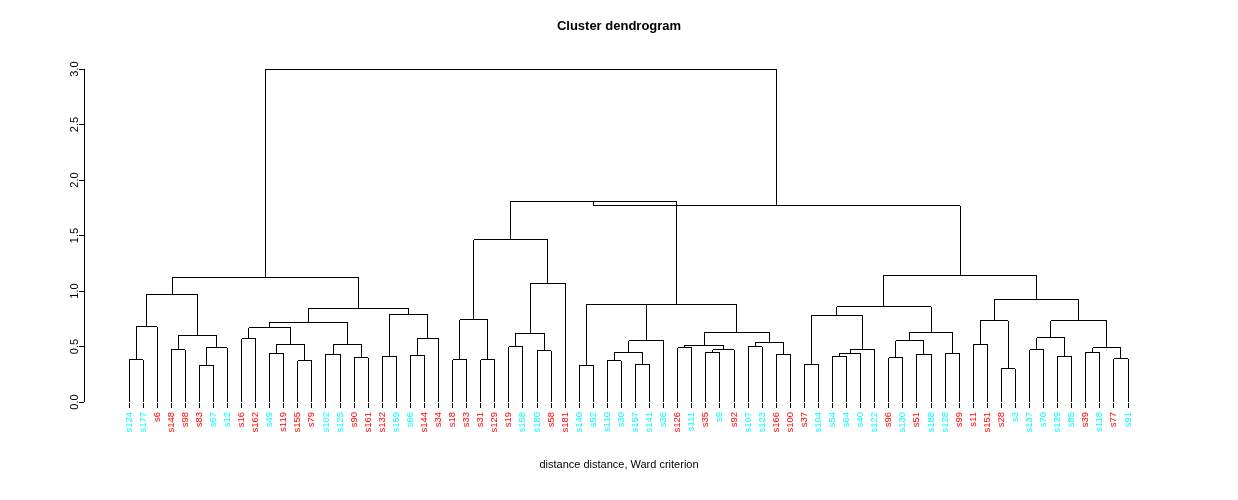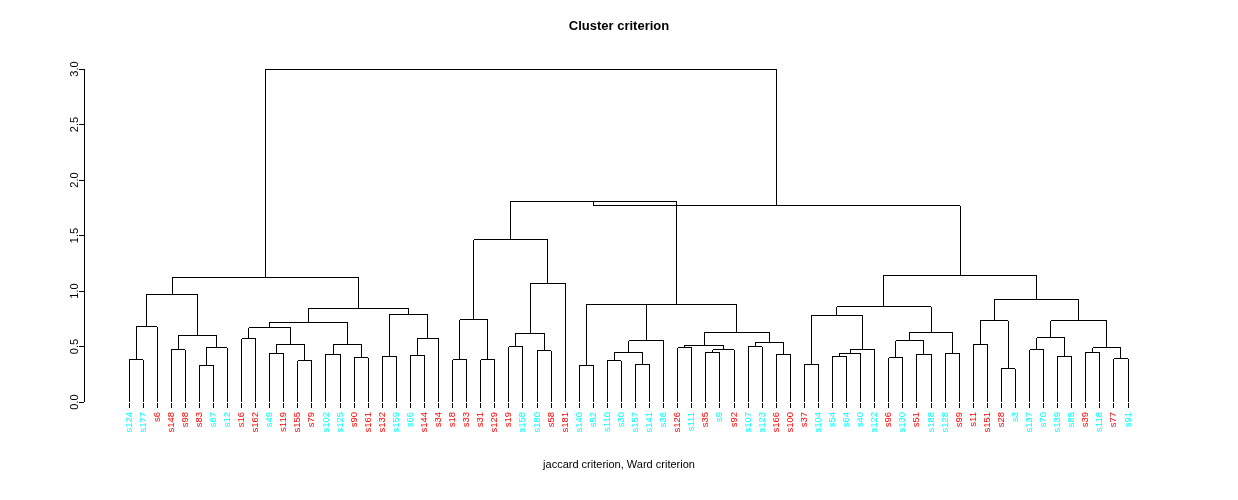--- a/index.html
+++ b/index.html
@@ -15,21 +15,21 @@
   }
   svg{position:absolute;top:0;left:0;}
   .axis-tick-label{font-size:11px;fill:#000;font-family:"Liberation Sans",sans-serif;}
   .leaf-label{font-size:9.5px;font-family:"Liberation Sans",sans-serif;}
 </style>
 </head>
 <body>
 
 <div id="plot">
 
-  <div id="plot-title">Cluster criterion</div>
+  <div id="plot-title">Cluster dendrogram</div>
 
   <svg id="canvas" width="1238" height="500">
     <g id="axis-group">
         <line x1="84" y1="402" x2="84" y2="69" stroke="#000000" stroke-width="1" shape-rendering="crispEdges"></line>
         <line x1="79" y1="402" x2="84" y2="402" stroke="#000000" stroke-width="1" shape-rendering="crispEdges"></line>
         <text x="75" y="402" class="axis-tick-label" text-anchor="middle" dominant-baseline="middle" transform="rotate(-90,75,402)">0.0</text>
         <line x1="79" y1="346.5" x2="84" y2="346.5" stroke="#000000" stroke-width="1" shape-rendering="crispEdges"></line>
         <text x="75" y="346.5" class="axis-tick-label" text-anchor="middle" dominant-baseline="middle" transform="rotate(-90,75,346.5)">0.5</text>
         <line x1="79" y1="291" x2="84" y2="291" stroke="#000000" stroke-width="1" shape-rendering="crispEdges"></line>
         <text x="75" y="291" class="axis-tick-label" text-anchor="middle" dominant-baseline="middle" transform="rotate(-90,75,291)">1.0</text>
@@ -400,15 +400,15 @@
         <text x="1043.5774647887324" y="412" class="leaf-label" text-anchor="end" dominant-baseline="middle" transform="rotate(-90,1043.5774647887324,412)" fill="#00FFFF">s70</text>
         <text x="1057.6478873239437" y="412" class="leaf-label" text-anchor="end" dominant-baseline="middle" transform="rotate(-90,1057.6478873239437,412)" fill="#00FFFF">s139</text>
         <text x="1071.718309859155" y="412" class="leaf-label" text-anchor="end" dominant-baseline="middle" transform="rotate(-90,1071.718309859155,412)" fill="#00FFFF">s85</text>
         <text x="1085.7887323943662" y="412" class="leaf-label" text-anchor="end" dominant-baseline="middle" transform="rotate(-90,1085.7887323943662,412)" fill="#FF0000">s39</text>
         <text x="1099.8591549295775" y="412" class="leaf-label" text-anchor="end" dominant-baseline="middle" transform="rotate(-90,1099.8591549295775,412)" fill="#00FFFF">s118</text>
         <text x="1113.9295774647887" y="412" class="leaf-label" text-anchor="end" dominant-baseline="middle" transform="rotate(-90,1113.9295774647887,412)" fill="#FF0000">s77</text>
         <text x="1128" y="412" class="leaf-label" text-anchor="end" dominant-baseline="middle" transform="rotate(-90,1128,412)" fill="#00FFFF">s91</text>
       </g>
   </svg>
 
-  <div id="xlab">jaccard criterion, Ward criterion</div>
+  <div id="xlab">distance distance, Ward criterion</div>
 
 </div>
 
 </body></html>

